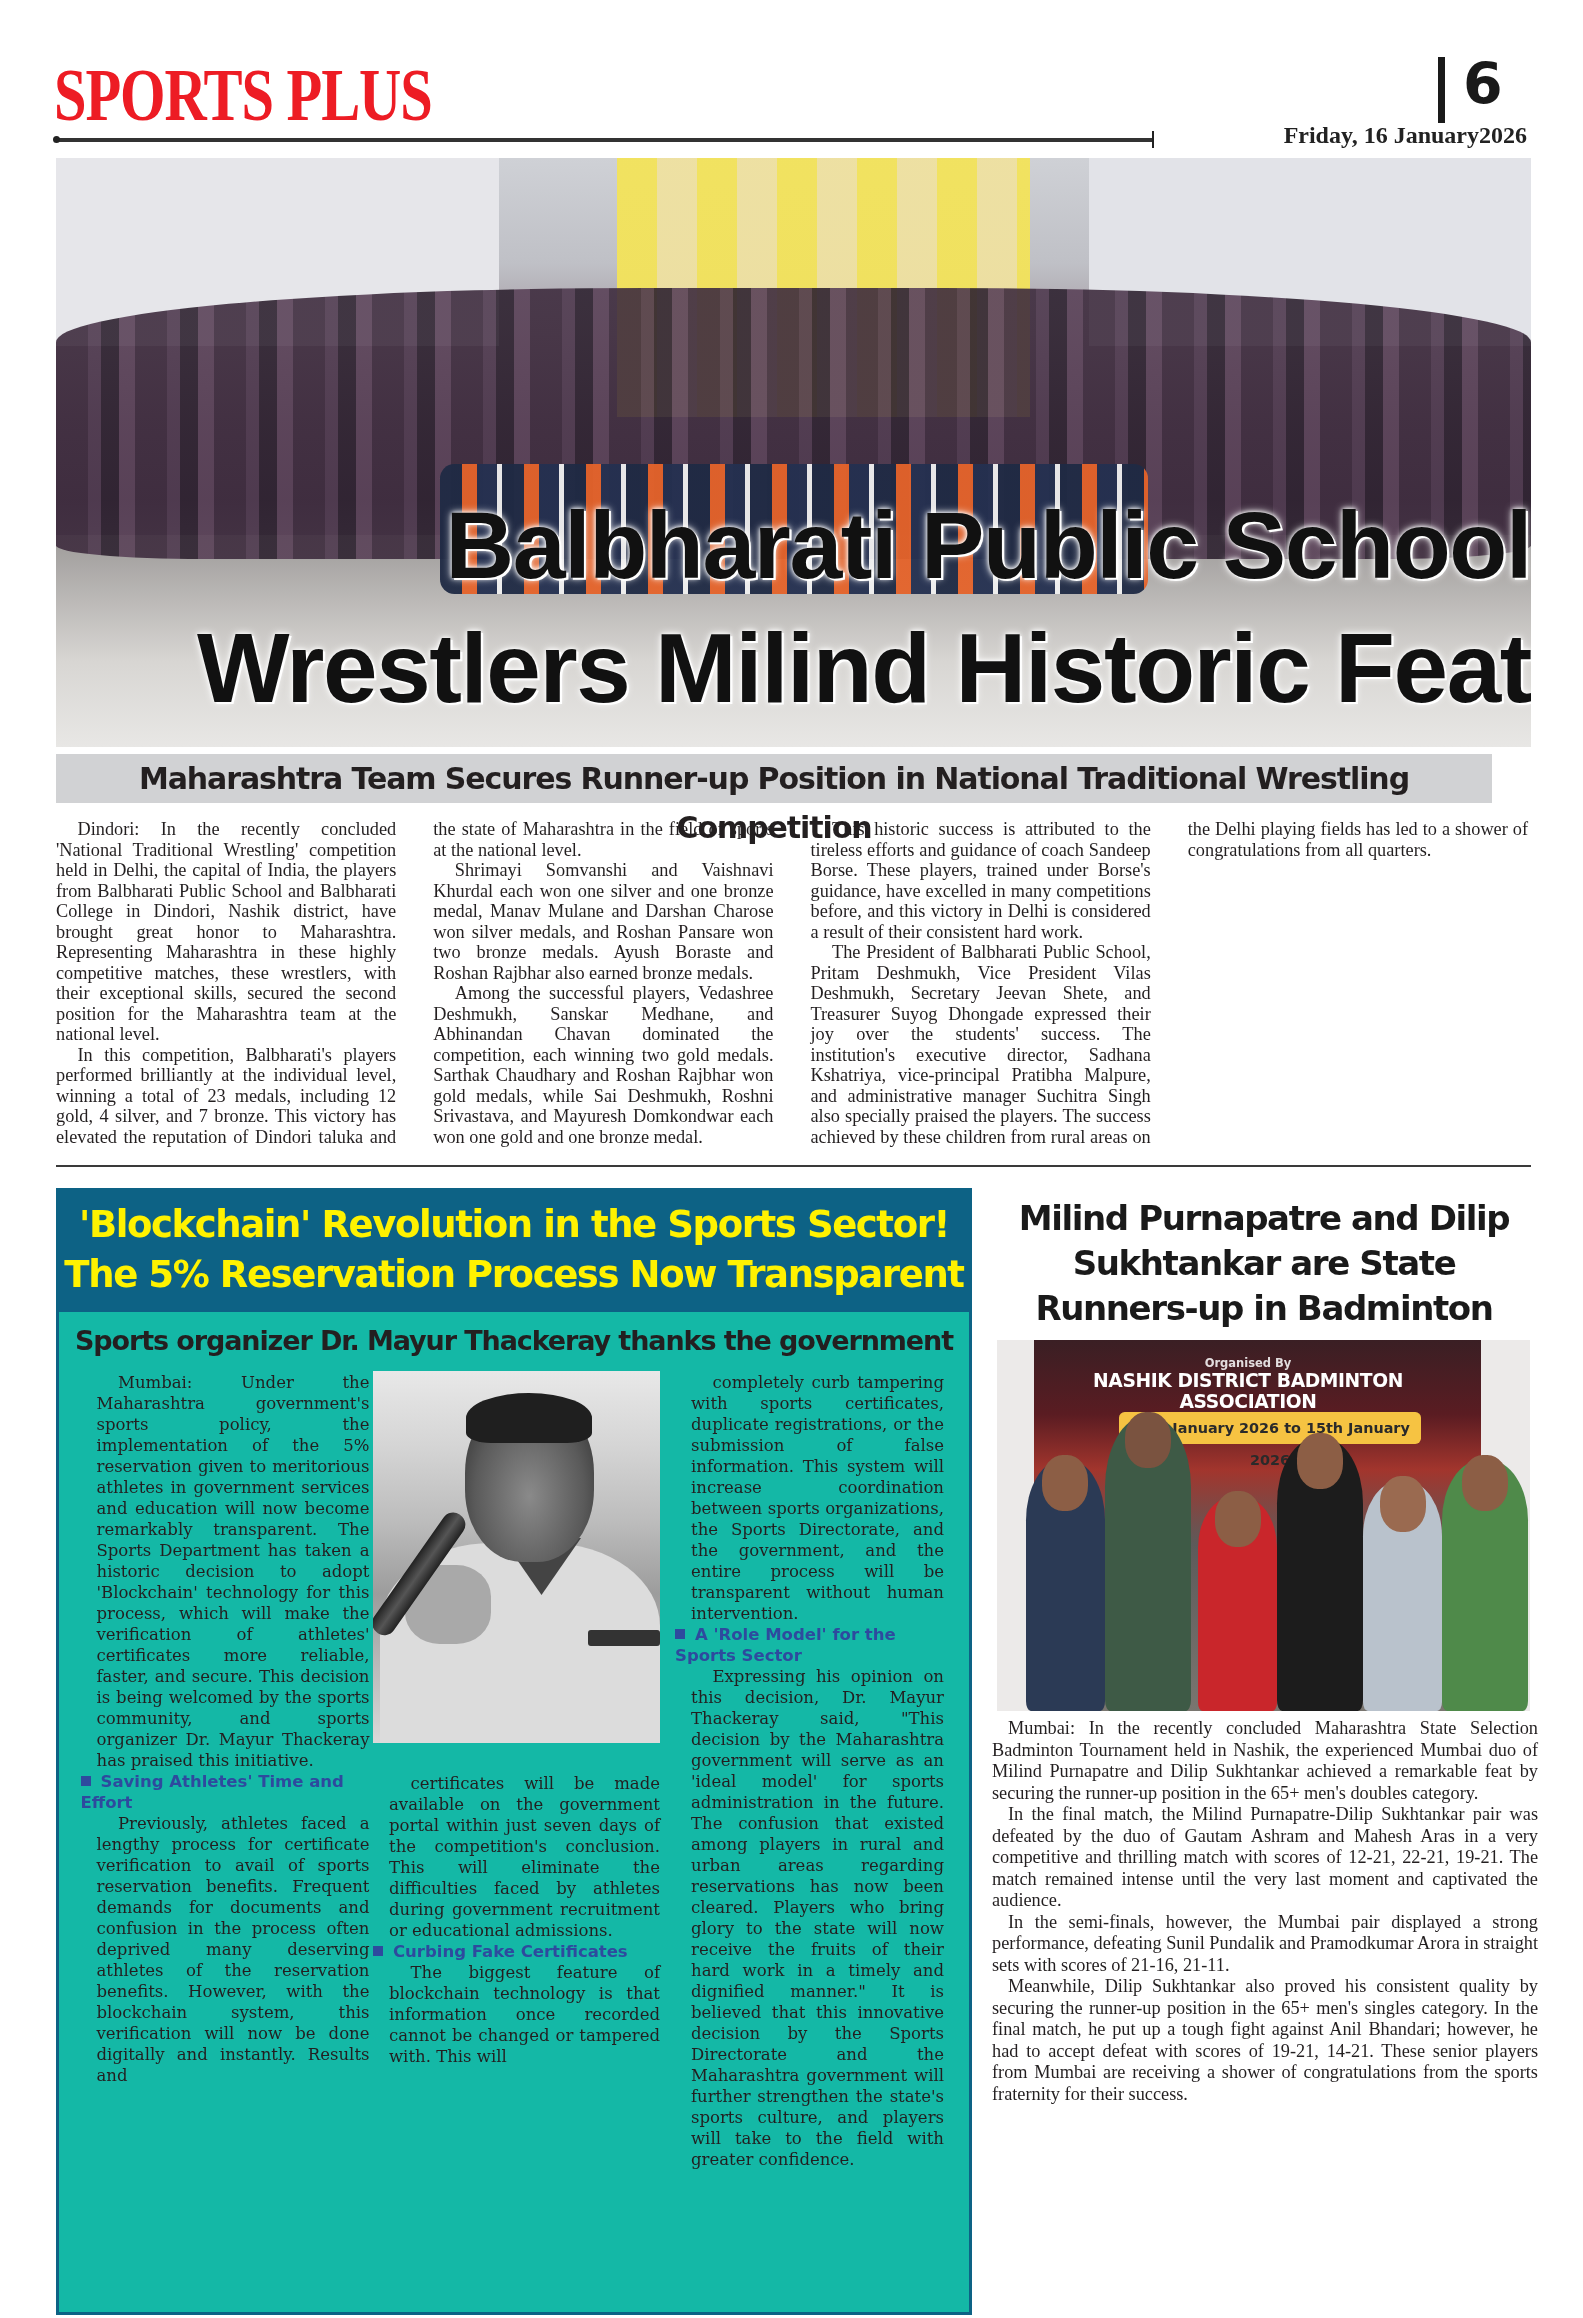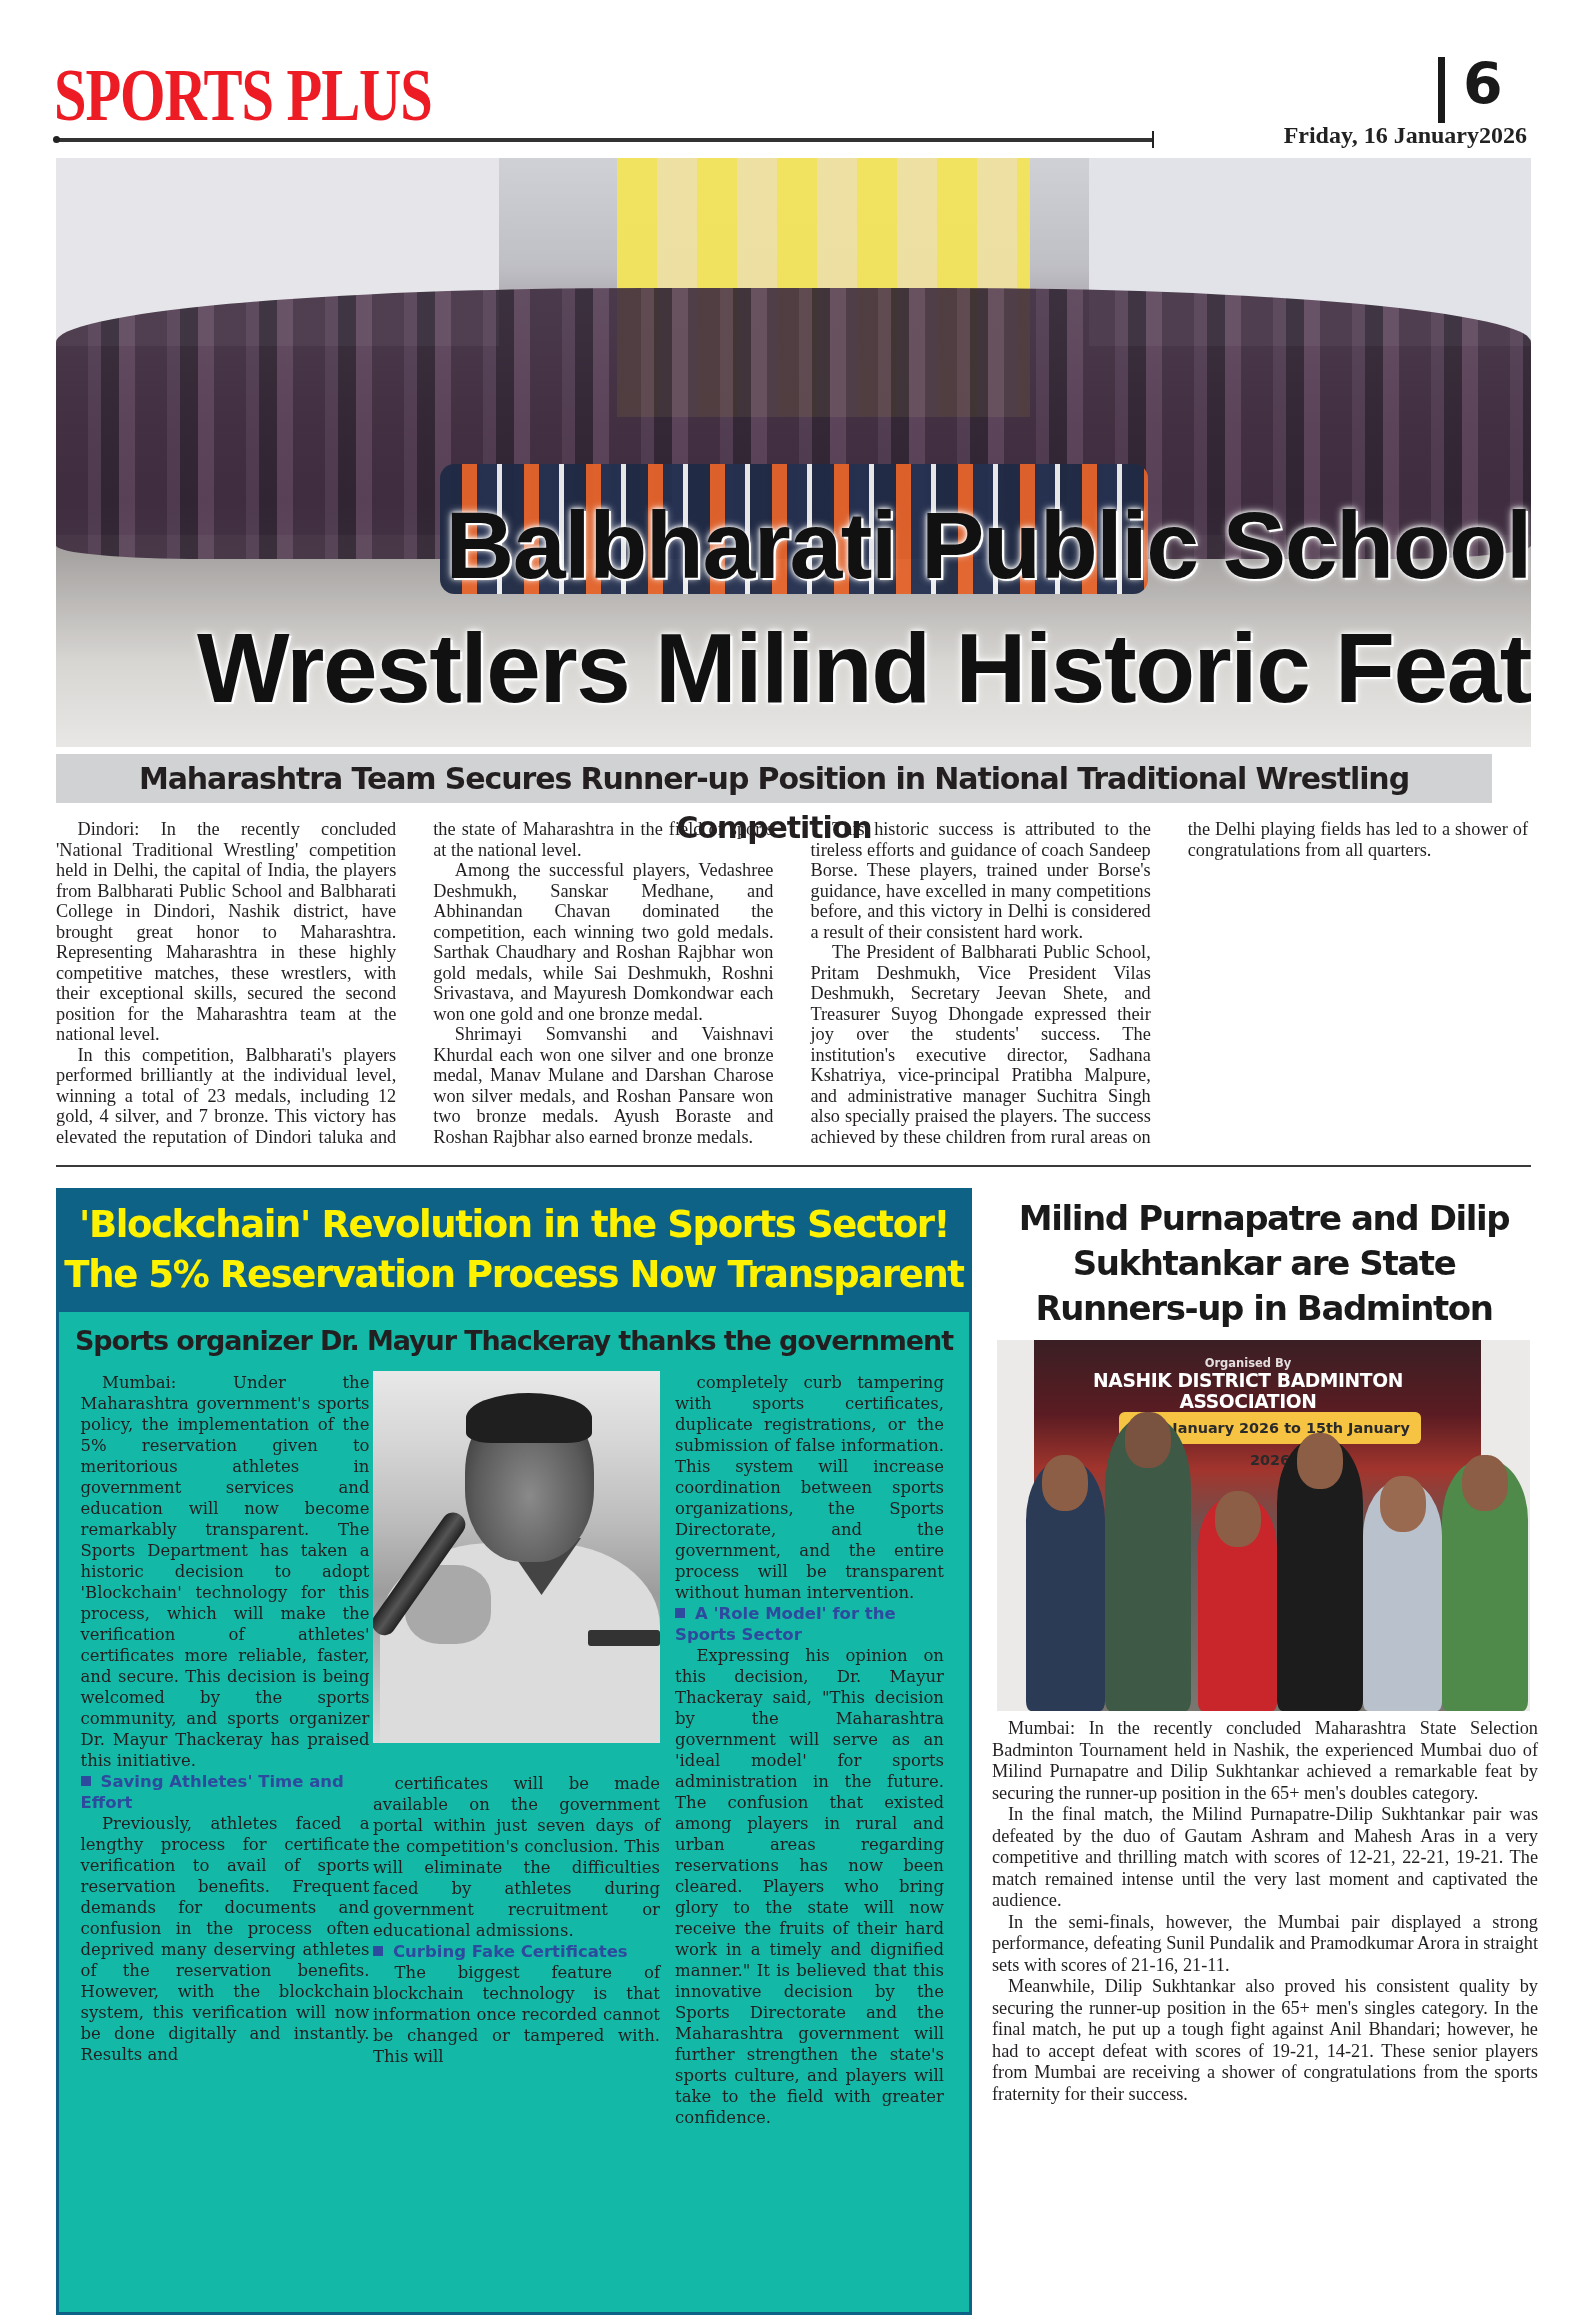--- a/index.html
+++ b/index.html
@@ -72,21 +72,21 @@
     border: 3.6px solid #0d6285; background: #14b8a6; }
   .bc-head { position: absolute; left: 0; top: 0; width: 100%; height: 121px; background: #0d6285;
     text-align: center; }
   .bc-head div { font-family: "DejaVu Sans", sans-serif; font-weight: bold; color: #fff200;
     font-size: 37px; line-height: 50px; letter-spacing: -1.4px; white-space: nowrap; }
   .bc-head .h1 { padding-top: 8.6px; }
   .bc-subhead { position: absolute; left: 0; top: 128px; width: 100%; text-align: center;
     font-family: "DejaVu Sans", sans-serif; font-weight: bold; font-size: 27px; line-height: 43px;
     color: #231f20; letter-spacing: -1.1px; }
   .bc-col { position: absolute; font-family: "DejaVu Serif", serif; font-size: 16.5px; line-height: 21px; color: #231f20; }
-  .bc-col p { text-align: justify; text-indent: 21.5px; }
+  .bc-col p { text-align: justify; text-indent: 21.5px; margin-left: 16px; }
   .bc-col .sec { font-family: "DejaVu Sans", sans-serif; font-weight: bold; color: #2e4a9e;
     font-size: 16.5px; line-height: 21px; text-indent: 0; }
   .bc-col .sec .sq { display: inline-block; width: 10px; height: 10px; background: #2e4a9e; margin-right: 10px; vertical-align: 1.4px; }
   .bc-col.c1 { left: 21.5px; top: 181px; width: 289px; }
   .bc-col.c2 { left: 314px; top: 582px; width: 287px; }
   .bc-col.c3 { left: 616px; top: 181px; width: 269px; }
   .bc-photo { position: absolute; left: 314px; top: 180px; width: 287px; height: 372px; overflow: hidden;
     background: linear-gradient(180deg, #e8e8e8 0%, #d5d5d5 20%, #bdbdbd 40%, #9c9c9c 60%, #d9d9d9 100%); }
   .bc-photo .head { position: absolute; left: 92px; top: 26px; width: 129px; height: 165px; border-radius: 46% 46% 44% 44%;
     background: radial-gradient(ellipse at 50% 60%, #8a8a8a 0%, #5a5a5a 60%, #2a2a2a 100%); }
@@ -144,22 +144,22 @@
   <div class="photo-kids"></div>
   <div class="lead-headline l1">Balbharati Public School</div>
   <div class="lead-headline l2">Wrestlers Milind Historic Feat</div>
 </div>
 
 <div class="lead-subhead">Maharashtra Team Secures Runner-up Position in National Traditional Wrestling Competition</div>
 
 <div class="lead-body">
   <p>Dindori: In the recently concluded 'National Traditional Wrestling' competition held in Delhi, the capital of India, the players from Balbharati Public School and Balbharati College in Dindori, Nashik district, have brought great honor to Maharashtra. Representing Maharashtra in these highly competitive matches, these wrestlers, with their exceptional skills, secured the second position for the Maharashtra team at the national level.</p>
   <p>In this competition, Balbharati's players performed brilliantly at the individual level, winning a total of 23 medals, including 12 gold, 4 silver, and 7 bronze. This victory has elevated the reputation of Dindori taluka and the state of Maharashtra in the field of sports at the national level.</p>
+  <p>Shrimayi Somvanshi and Vaishnavi Khurdal each won one silver and one bronze medal, Manav Mulane and Darshan Charose won silver medals, and Roshan Pansare won two bronze medals. Ayush Boraste and Roshan Rajbhar also earned bronze medals.</p>
   <p>Among the successful players, Vedashree Deshmukh, Sanskar Medhane, and Abhinandan Chavan dominated the competition, each winning two gold medals. Sarthak Chaudhary and Roshan Rajbhar won gold medals, while Sai Deshmukh, Roshni Srivastava, and Mayuresh Domkondwar each won one gold and one bronze medal.</p>
-  <p>Shrimayi Somvanshi and Vaishnavi Khurdal each won one silver and one bronze medal, Manav Mulane and Darshan Charose won silver medals, and Roshan Pansare won two bronze medals. Ayush Boraste and Roshan Rajbhar also earned bronze medals.</p>
   <p>This historic success is attributed to the tireless efforts and guidance of coach Sandeep Borse. These players, trained under Borse's guidance, have excelled in many competitions before, and this victory in Delhi is considered a result of their consistent hard work.</p>
   <p>The President of Balbharati Public School, Pritam Deshmukh, Vice President Vilas Deshmukh, Secretary Jeevan Shete, and Treasurer Suyog Dhongade expressed their joy over the students' success. The institution's executive director, Sadhana Kshatriya, vice-principal Pratibha Malpure, and administrative manager Suchitra Singh also specially praised the players. The success achieved by these children from rural areas on the Delhi playing fields has led to a shower of congratulations from all quarters.</p>
 </div>
 
 <div class="divider-h"></div>
 
 <div class="bc-box">
   <div class="bc-head">
     <div class="h1">'Blockchain' Revolution in the Sports Sector!</div>
     <div class="h2">The 5% Reservation Process Now Transparent</div>

